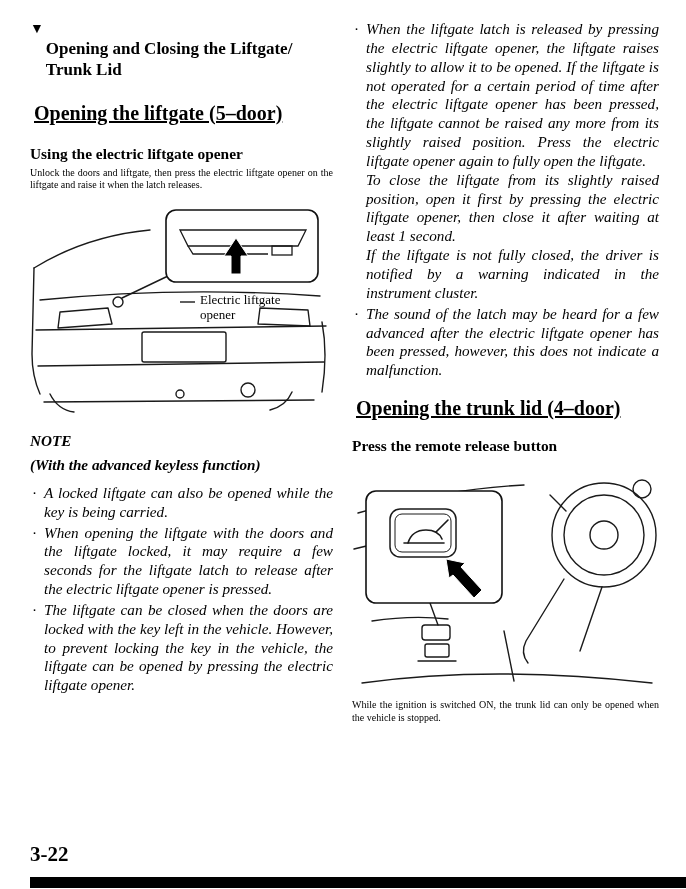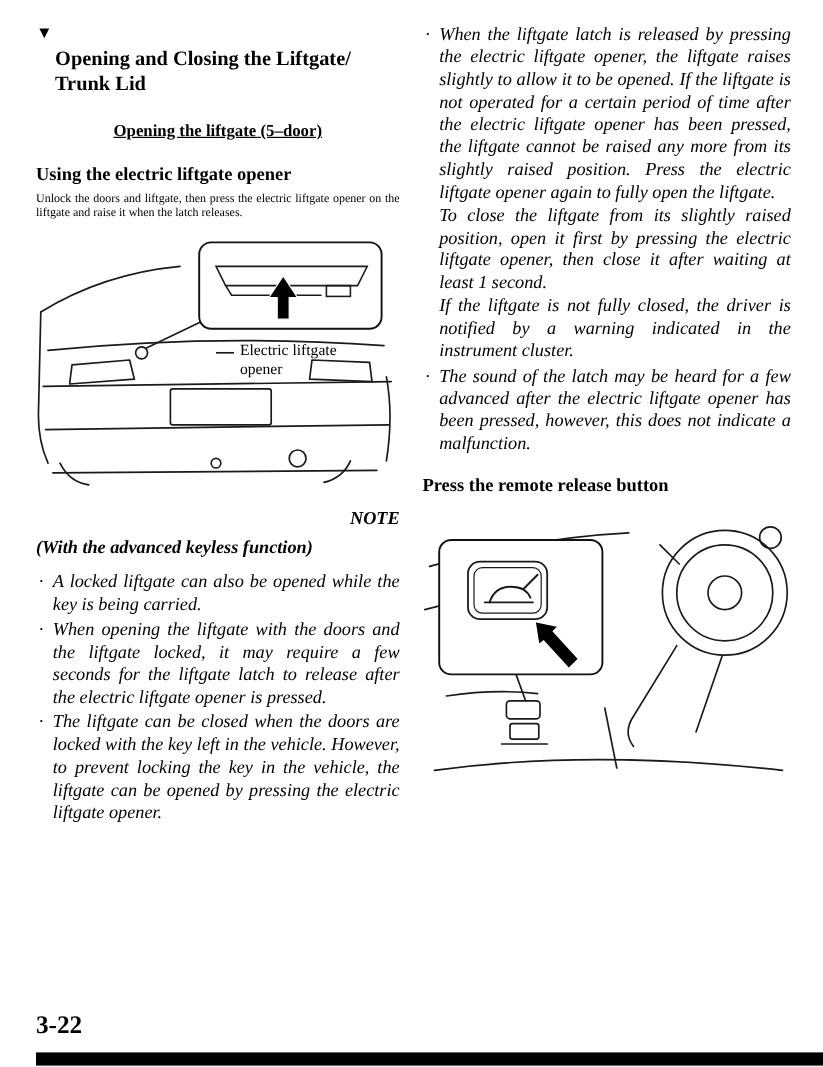--- a/index.html
+++ b/index.html
@@ -11,26 +11,26 @@
     overflow:hidden;
   }
   .col { position:absolute; top:16px; }
   .col-left  { left:30px;  width:303px; }
   .col-right { left:352px; width:307px; }
 
   .section-title { display:flex; gap:2px; font-size:17px; font-weight:bold; line-height:1.26; margin:2px 0 20px 0; }
   .section-title .marker { font-size:14px; padding-top:2px; flex:0 0 auto; }
   .section-title .t { white-space:pre-line;margin-top:20px; }
 
-  .h-underlined { font-size:14px; font-weight:bold; text-decoration:underline; margin:16px; line-height:1.25;text-align:center; }
+  .h-underlined { font-size:20px; font-weight:bold; text-decoration:underline; margin:4px; line-height:1.25; }
   .h-bold { font-size:15.4px; font-weight:bold; margin:18px 0 4px 0; line-height:1.25; }
 
   p.body { font-size:10px; line-height:1.24; text-align:justify; margin:0; }
 
-  .note-label { font-size:15.2px; font-weight:bold; font-style:italic; margin:14px 0 6px 0;text-align:right; }
+  .note-label { font-size:15.2px; font-weight:bold; font-style:italic; margin:14px 0 6px 0; }
   .note-cond  { font-size:15.2px; font-weight:bold; font-style:italic; margin:0 0 10px 0; }
 
   ul.notes { list-style:none; margin:10px 0 0 0; padding:0; font-style:italic; font-size:15.2px; line-height:1.24; }
   ul.notes li { display:flex; gap:5px; margin:0 0 2px 0; }
   ul.notes .dot { flex:0 0 auto; width:9px; text-align:center; font-style:normal; padding-top:0; }
   ul.notes .btxt { flex:1 1 auto; white-space:pre-line; text-align:justify; }
   ul.notes.first { margin-top:2px; }
 
   .figure { position:relative; margin:12px 0 10px 0; }
   .figure svg { display:block; }
@@ -125,20 +125,21 @@
         <span class="btxt">When the liftgate latch is released by pressing the electric liftgate opener, the liftgate raises slightly to allow it to be opened. If the liftgate is not operated for a certain period of time after the electric liftgate opener has been pressed, the liftgate cannot be raised any more from its slightly raised position. Press the electric liftgate opener again to fully open the liftgate.
 To close the liftgate from its slightly raised position, open it first by pressing the electric liftgate opener, then close it after waiting at least 1 second.
 If the liftgate is not fully closed, the driver is notified by a warning indicated in the instrument cluster.</span>
       </li>
       <li>
         <span class="dot">·</span>
         <span class="btxt">The sound of the latch may be heard for a few advanced after the electric liftgate opener has been pressed, however, this does not indicate a malfunction.</span>
       </li>
     </ul>
 
+    <h2 class="h-underlined" style="margin-top:16px;">Opening the trunk lid (4–door)</h2>
 
     <h3 class="h-bold" style="margin-top:15px;">Press the remote release button</h3>
 
 
     <div class="figure fig2-gap" style="height:222px;">
       <svg width="307" height="222" viewBox="0 0 307 222">
         <g stroke="#1a1a1a" fill="none" stroke-width="1.4" stroke-linecap="round" stroke-linejoin="round">
 
           <path d="M6,44 Q92,20 172,16"></path>
           <path d="M2,80 Q62,64 122,60"></path>
@@ -173,17 +174,18 @@
           <g stroke="#1a1a1a" fill="none" stroke-width="1.6" stroke-linecap="round">
             <path d="M52,74 L92,74"></path>
             <path d="M56,74 Q60,61 74,61 Q86,61 90,70"></path>
             <path d="M84,63 L96,51"></path>
           </g>
           <polygon points="94,90 113,94 109,98 130,121 122,129 101,106 97,109" fill="#000" stroke="#fff" stroke-width="1"></polygon>
         </g>
       </svg>
     </div>
 
+    <p class="body">While the ignition is switched ON, the trunk lid can only be opened when the vehicle is stopped.</p>
   </div>
 
   <div class="page-number">3-22</div>
   <div class="footer-bar"></div>
 </div>
 
 </body></html>

